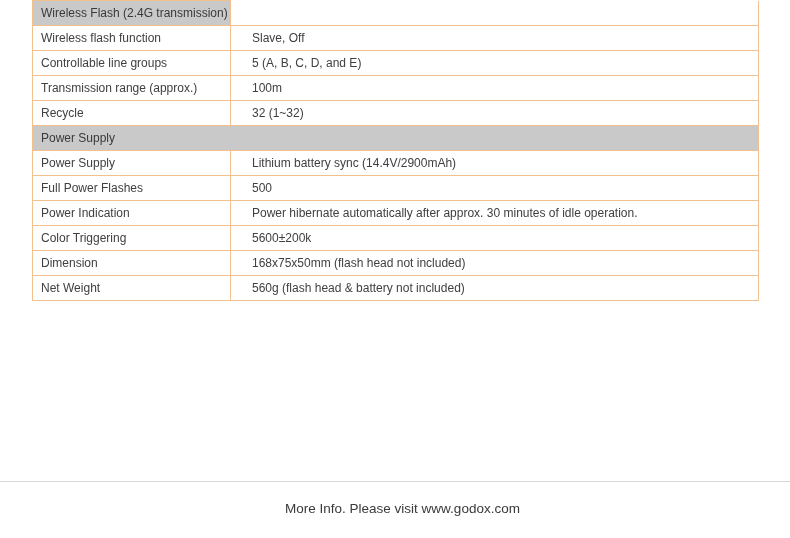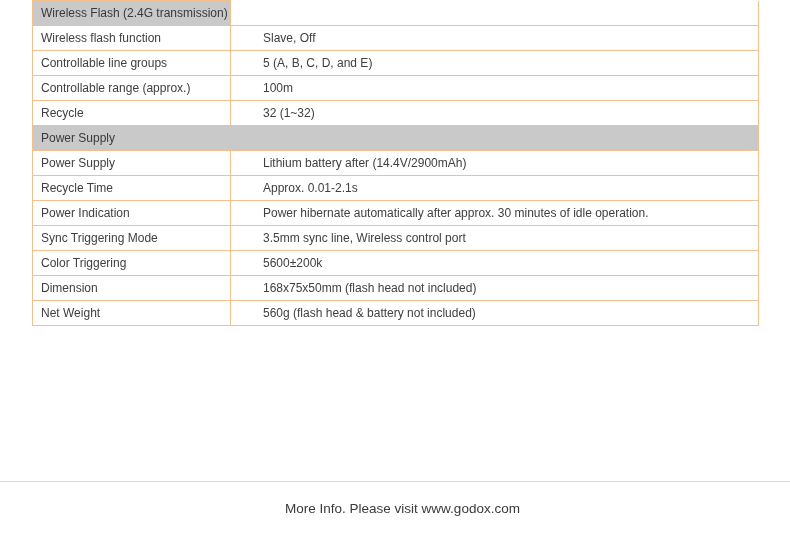--- a/index.html
+++ b/index.html
@@ -29,21 +29,21 @@
     font-size: 12px;
   }
   .spec-table td {
     border: 1px solid var(--border);
     height: 25px;
     padding: 0 8px;
     vertical-align: middle;
     overflow: hidden;
     white-space: nowrap;
   }
-  .spec-table td.value { padding-left: 32px; margin-left: 37px; }
+  .spec-table td.value { padding-left: 21px; margin-left: 37px; }
   .spec-table td.section {
     background: var(--section-bg);
     color: #3a3a3a;
   }
   .spec-table td.blank { border-top: none; background: #ffffff; }
   .divider {
     position: absolute;
     top: 481px;
     left: 0;
     width: 790px;
@@ -75,45 +75,41 @@
       </tr>
       <tr>
         <td class="label">Wireless flash function</td>
         <td class="value">Slave, Off</td>
       </tr>
       <tr>
         <td class="label">Controllable line groups</td>
         <td class="value">5 (A, B, C, D, and E)</td>
       </tr>
       <tr>
-        <td class="label">Controllable range (approx.)</td>
+        <td class="label">Transmission range (approx.)</td>
         <td class="value">100m</td>
       </tr>
       <tr>
         <td class="label">Recycle</td>
         <td class="value">32 (1~32)</td>
       </tr>
       <tr>
         <td colspan="2" class="section">Power Supply</td>
       </tr>
       <tr>
         <td class="label">Power Supply</td>
-        <td class="value">Lithium battery after (14.4V/2900mAh)</td>
+        <td class="value">Lithium battery sync (14.4V/2900mAh)</td>
       </tr>
       <tr>
-        <td class="label">Recycle Time</td>
-        <td class="value">Approx. 0.01-2.1s</td>
+        <td class="label">Full Power Flashes</td>
+        <td class="value">500</td>
       </tr>
       <tr>
         <td class="label">Power Indication</td>
         <td class="value">Power hibernate automatically after approx. 30 minutes of idle operation.</td>
-      </tr>
-      <tr>
-        <td class="label">Sync Triggering Mode</td>
-        <td class="value">3.5mm sync line, Wireless control port</td>
       </tr>
       <tr>
         <td class="label">Color Triggering</td>
         <td class="value">5600±200k</td>
       </tr>
       <tr>
         <td class="label">Dimension</td>
         <td class="value">168x75x50mm (flash head not included)</td>
       </tr>
       <tr>

